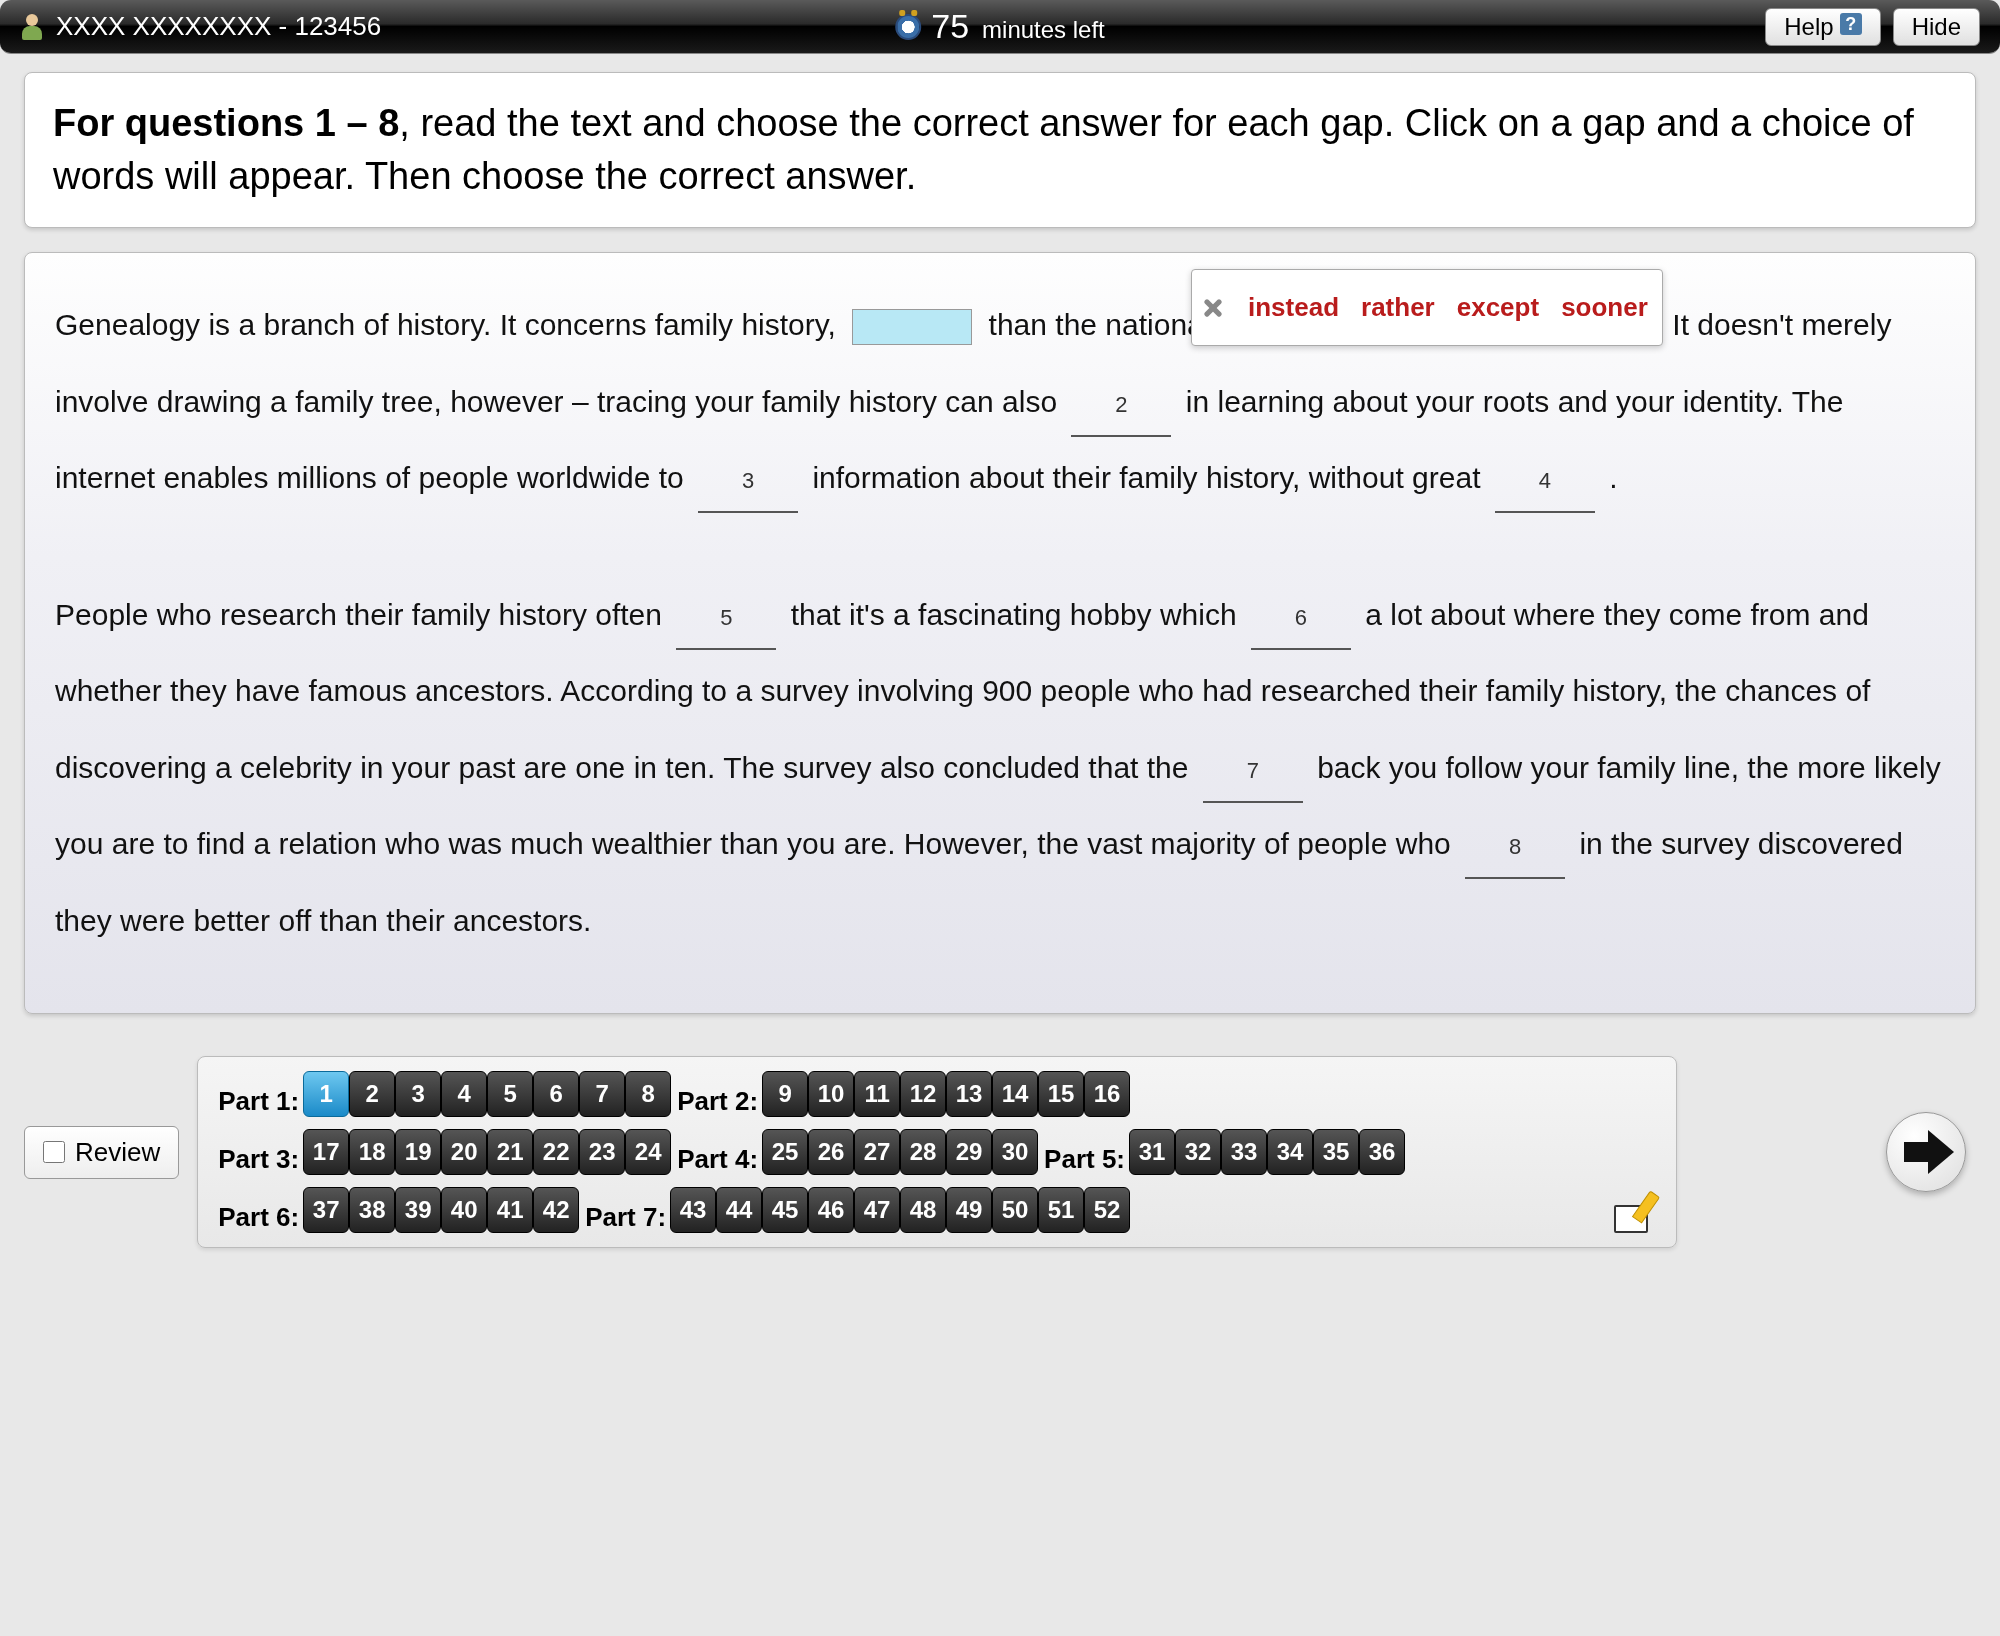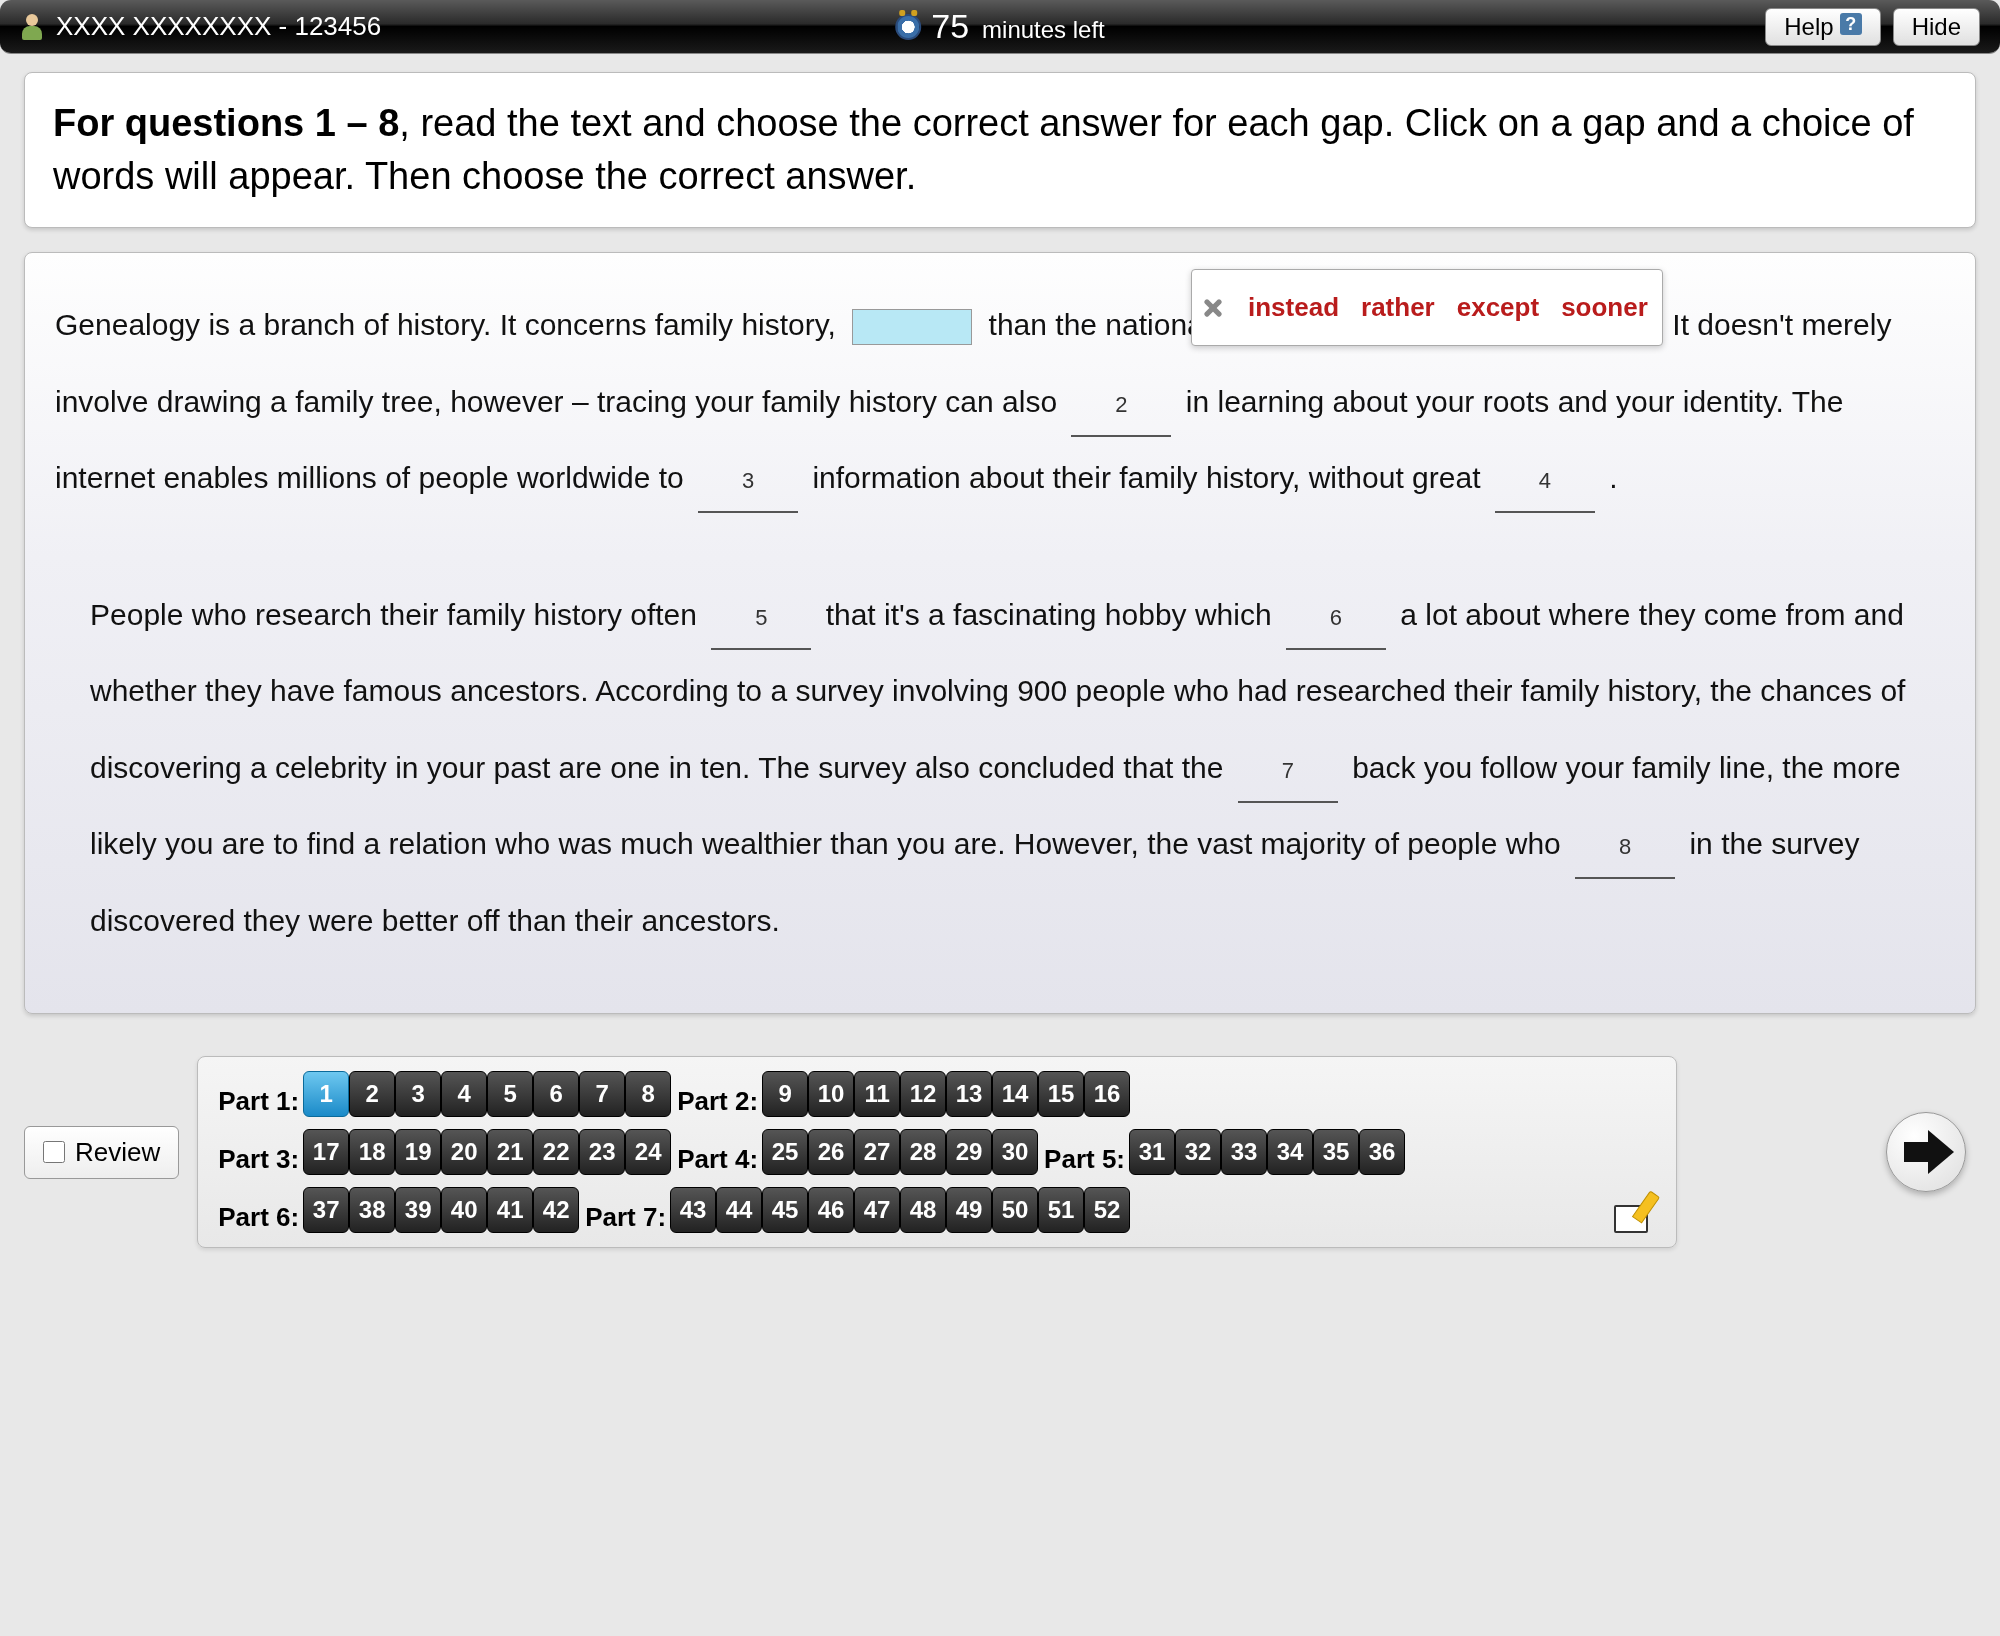--- a/index.html
+++ b/index.html
@@ -325,21 +325,21 @@
         <span>Genealogy is a branch of history.  It concerns family history, </span>
         <span class="gap-active"></span>
         <span> than the national or world history studied at school.  It doesn't merely involve drawing a family tree, however – tracing your family history can also </span>
         <span class="gap">2</span>
         <span> in learning about your roots and your identity.  The internet enables millions of people worldwide to </span>
         <span class="gap">3</span>
         <span> information about their family history, without great </span>
         <span class="gap">4</span>
         <span> .</span>
       </p>
-      <p style="margin-top:60px;margin-left:35px;">
+      <p style="margin-top:60px;">
         <span>People who research their family history often </span>
         <span class="gap">5</span>
         <span> that it's a fascinating hobby which </span>
         <span class="gap">6</span>
         <span> a lot about where they come from and whether they have famous ancestors.  According to a survey involving 900 people who had researched their family history, the chances of discovering a celebrity in your past are one in ten.  The survey also concluded that the </span>
         <span class="gap">7</span>
         <span> back you follow your family line, the more likely you are to find a relation who was much wealthier than you are.  However, the vast majority of people who </span>
         <span class="gap">8</span>
         <span> in the survey discovered they were better off than their ancestors.</span>
       </p>

